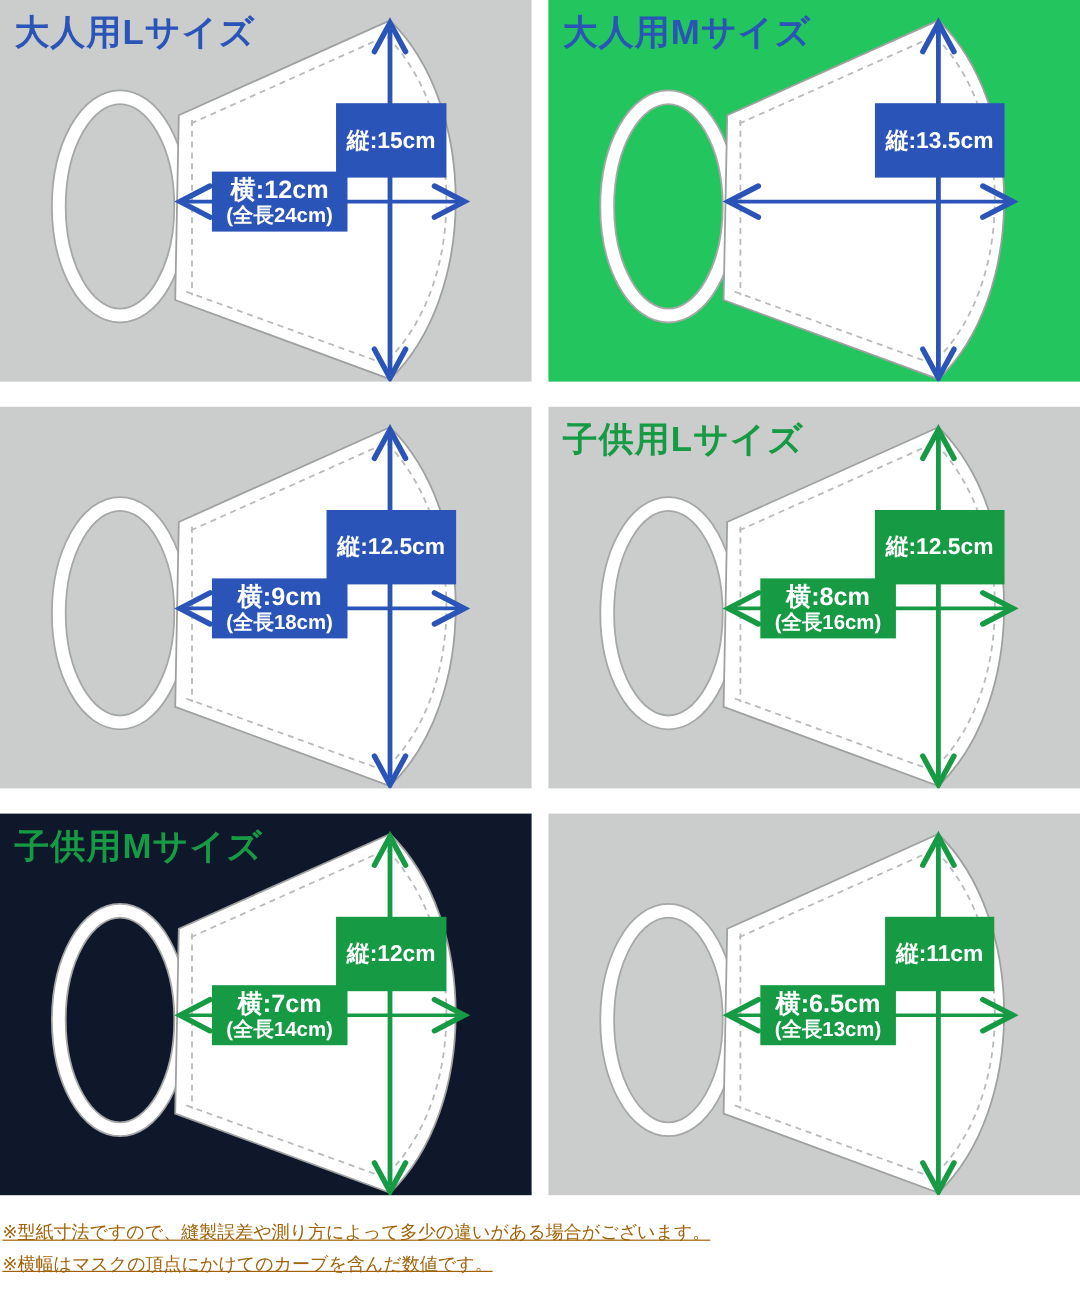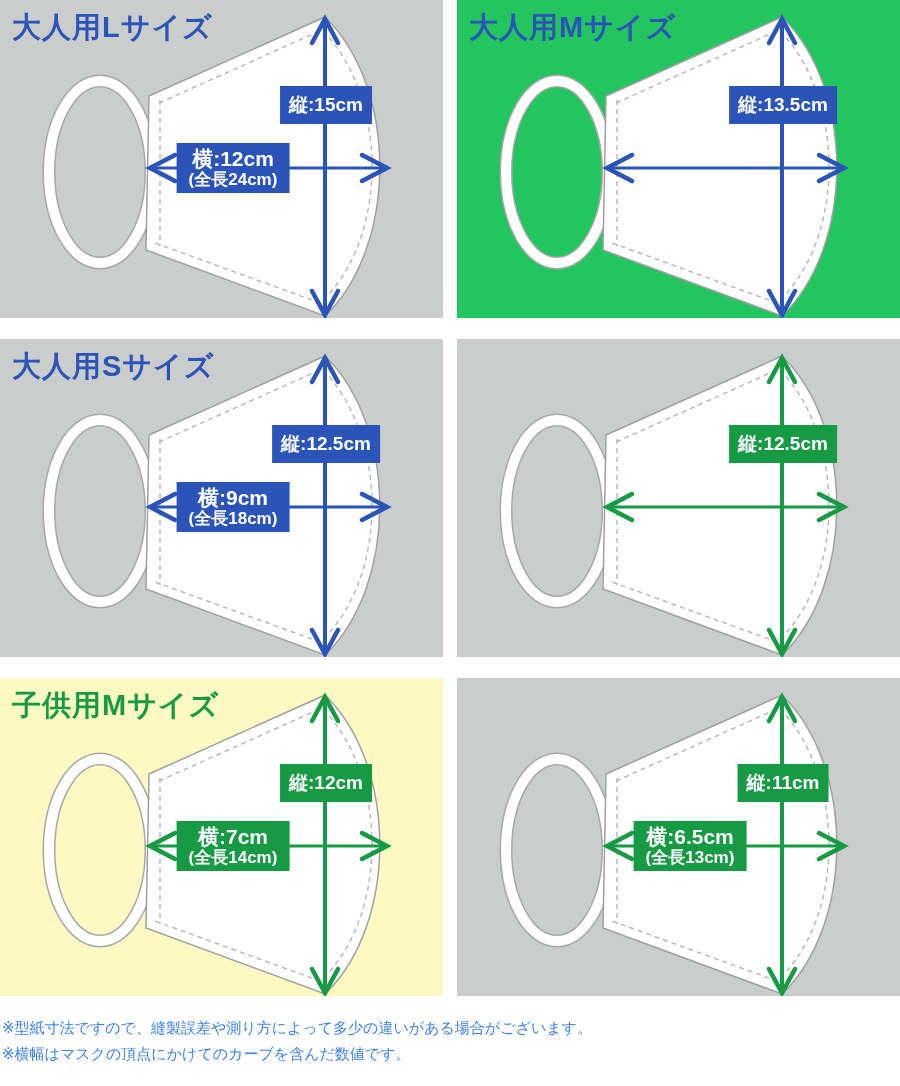--- a/index.html
+++ b/index.html
@@ -34,37 +34,38 @@
   .seam{fill:none;stroke:#b9bbbb;stroke-width:1.5;stroke-dasharray:5 4;}
   .arrow line{stroke:var(--accent);stroke-width:4;}
   .arrow line.thin{stroke-width:3;}
   .arrow polyline{fill:none;stroke:var(--accent);stroke-width:4.5;stroke-linecap:round;}
   .v-label{
     position:absolute;
     left:326px;top:86px;
     transform:translateX(-50%);
     background:var(--accent);
     color:#fff;font-weight:bold;font-size:19px;
-    padding:6px 9px;white-space:nowrap;
+    padding:18px 9px;white-space:nowrap;
   }
   .h-label{
     position:absolute;
     left:233px;top:168px;
     transform:translate(-50%,-50%);
     background:var(--accent);
     color:#fff;font-weight:bold;text-align:center;
     padding:4px 12px;white-space:nowrap;
   }
   .h-label .w{font-size:21px;line-height:24px;}
   .h-label .t{font-size:17px;line-height:18px;}
   .footnotes{
     padding:19px 2px 14px 2px;
     font-size:15px;
     line-height:26px;
-    color:#3b82f6;
+    color:#a16207;
+    text-decoration:underline;
   }
 </style>
 </head>
 <body>
 
 <div class="grid">
 
   <div class="panel" style="--accent: #2b54b8; background: rgb(203, 205, 205);">
     <svg class="mask-svg" viewBox="0 0 443 318" width="443" height="318">
       <ellipse class="loop-outline" cx="100" cy="172" rx="51" ry="91"></ellipse>
@@ -118,21 +119,20 @@
       <line class="seam" x1="160" y1="100" x2="160" y2="246"></line>
       <g class="arrow">
         <line x1="325" y1="24" x2="325" y2="310"></line>
         <polyline points="312,43 325,19 338,43"></polyline>
         <polyline points="312,291 325,315 338,291"></polyline>
         <line class="thin" x1="151" y1="168" x2="386" y2="168"></line>
         <polyline points="175,155 150,168 175,181"></polyline>
         <polyline points="362,155 387,168 362,181"></polyline>
       </g>
     </svg>
-    <div class="panel-title">大人用Sサイズ</div>
     <div class="v-label">縦:12.5cm</div>
     <div class="h-label">
       <div class="w">横:9cm</div>
       <div class="t">(全長18cm)</div>
     </div>
   </div>
 
   <div class="panel" style="--accent: #169a44; background: rgb(203, 205, 205);">
     <svg class="mask-svg" viewBox="0 0 443 318" width="443" height="318">
       <ellipse class="loop-outline" cx="100" cy="172" rx="51" ry="91"></ellipse>
@@ -142,24 +142,29 @@
       <line class="seam" x1="160" y1="100" x2="160" y2="246"></line>
       <g class="arrow">
         <line x1="325" y1="24" x2="325" y2="310"></line>
         <polyline points="312,43 325,19 338,43"></polyline>
         <polyline points="312,291 325,315 338,291"></polyline>
         <line class="thin" x1="151" y1="168" x2="386" y2="168"></line>
         <polyline points="175,155 150,168 175,181"></polyline>
         <polyline points="362,155 387,168 362,181"></polyline>
       </g>
     </svg>
+    <div class="panel-title">子供用Lサイズ</div>
     <div class="v-label">縦:12.5cm</div>
-  </div>
-
-  <div class="panel" style="--accent: #169a44; background: #fef9c3;">
+    <div class="h-label">
+      <div class="w">横:8cm</div>
+      <div class="t">(全長16cm)</div>
+    </div>
+  </div>
+
+  <div class="panel" style="--accent: #169a44; background: #0f172a;">
     <svg class="mask-svg" viewBox="0 0 443 318" width="443" height="318">
       <ellipse class="loop-outline" cx="100" cy="172" rx="51" ry="91"></ellipse>
       <ellipse class="loop" cx="100" cy="172" rx="51" ry="91"></ellipse>
       <path class="mask-body" d="M149,96 L325,17 C398,88 398,246 325,316 L146,250 Z"></path>
       <path class="seam" d="M159,103 L322,30 C389,97 389,240 320,303 L155,243"></path>
       <line class="seam" x1="160" y1="100" x2="160" y2="246"></line>
       <g class="arrow">
         <line x1="325" y1="24" x2="325" y2="310"></line>
         <polyline points="312,43 325,19 338,43"></polyline>
         <polyline points="312,291 325,315 338,291"></polyline>

